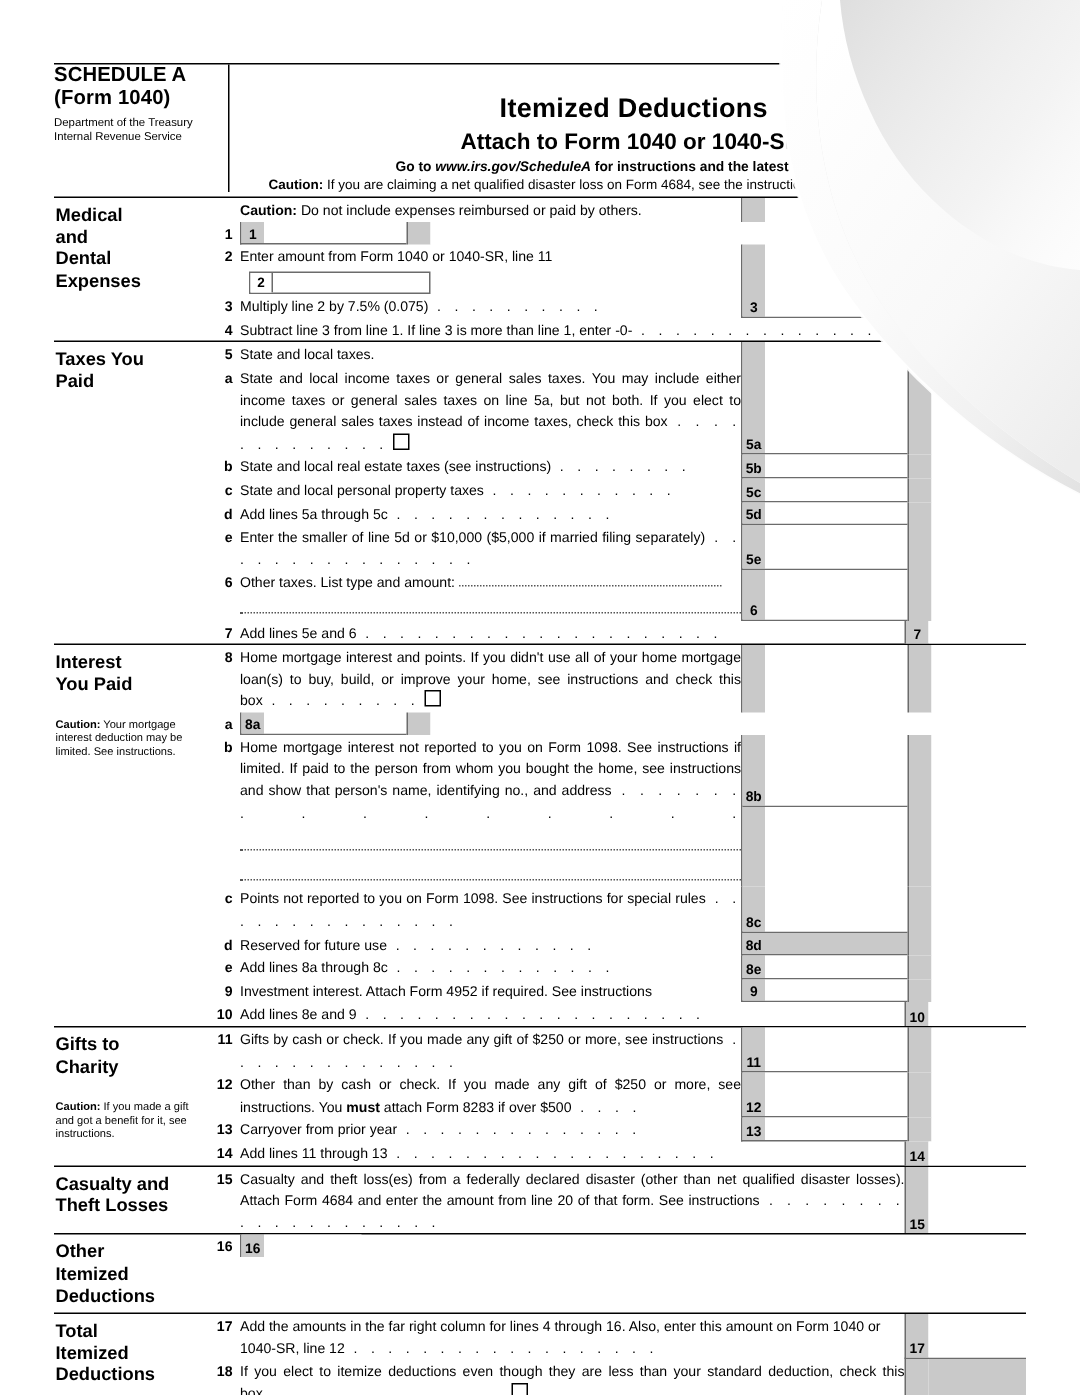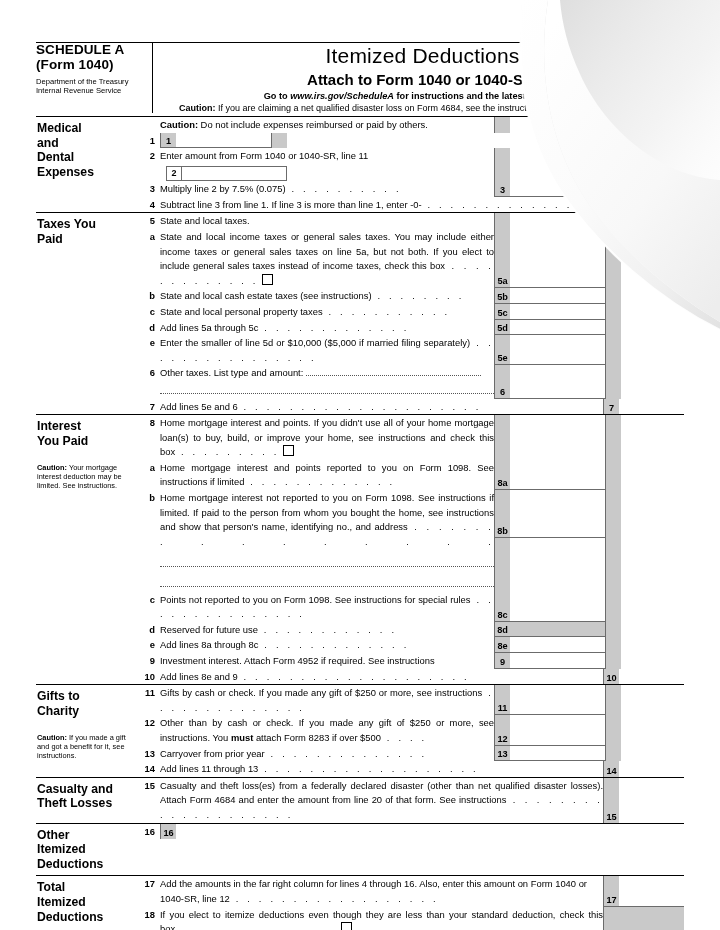--- a/index.html
+++ b/index.html
@@ -41,21 +41,21 @@
     border-right:1.6px solid #000;
     padding-right:6px;
   }
   .sched{font-size:13.5px;font-weight:bold;line-height:14.5px;letter-spacing:.1px;}
   .dept{font-size:7.6px;line-height:9.3px;margin-top:5px;}
   .hdr-right{
     flex:1;
     padding-left:8px;
     text-align:center;
   }
-  .title{font-size:21px;font-weight:normal;letter-spacing:.2px;margin-top:1px;}
+  .title{font-size:18px;font-weight:bold;letter-spacing:.2px;margin-top:19px;}
   .attach{font-size:15px;font-weight:bold;margin-top:3px;}
   .goto{font-size:9.2px;font-weight:bold;margin-top:2.5px;}
   .goto i{font-style:italic;}
   .caution-hdr{font-size:9px;margin-top:2.5px;text-align:left;padding-left:18px;}
   .caution-hdr b{font-weight:bold;}
   .rule-thick{border-top:1.6px solid #000;}
   .names{
     font-size:8.4px;
     padding:2.5px 0 2.5px 1px;
     border-bottom:1.6px solid #000;
@@ -287,21 +287,21 @@
               </div>
             <div class="cellB" style="align-self:stretch">
                 <div class="tab blank">&nbsp;</div>
                 <div class="fill"></div>
               </div>
           </div>
         </div>
 
         <div class="row">
           <div class="num sub">b</div>
-          <div class="txt"><span>State and local cash estate taxes (see instructions)</span><span class="leader">&nbsp;. . . . . . . .</span></div>
+          <div class="txt"><span>State and local real estate taxes (see instructions)</span><span class="leader">&nbsp;. . . . . . . .</span></div>
           <div class="cells">
             <div class="cellA" style="border-bottom:1.2px solid #6b6b6b">
                 <div class="tab">5b</div>
                 <div class="fill"></div>
               </div>
             <div class="cellB">
                 <div class="tab blank">&nbsp;</div>
                 <div class="fill"></div>
               </div>
           </div>
@@ -401,21 +401,20 @@
               </div>
             <div class="cellB">
                 <div class="tab blank">&nbsp;</div>
                 <div class="fill"></div>
               </div>
           </div>
         </div>
 
         <div class="row">
           <div class="num sub">a</div>
-          <div class="txt just"><span>Home mortgage interest and points reported to you on Form 1098. See instructions if limited</span><span class="leader">&nbsp;. . . . . . . . . . . . .</span></div>
           <div class="cells">
             <div class="cellA" style="border-bottom:1.2px solid #6b6b6b">
                 <div class="tab">8a</div>
                 <div class="fill"></div>
               </div>
             <div class="cellB">
                 <div class="tab blank">&nbsp;</div>
                 <div class="fill"></div>
               </div>
           </div>

